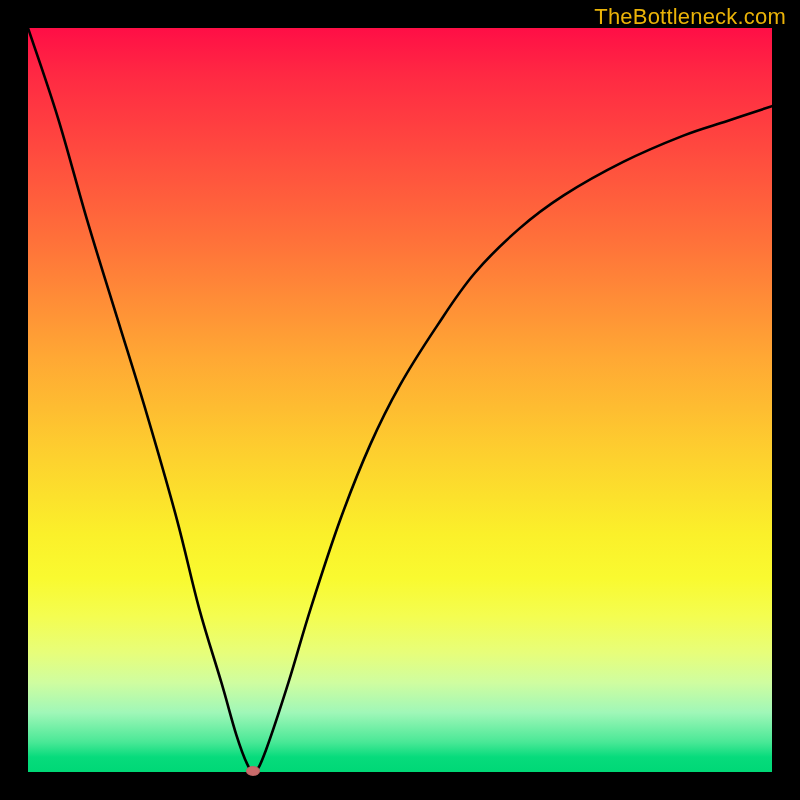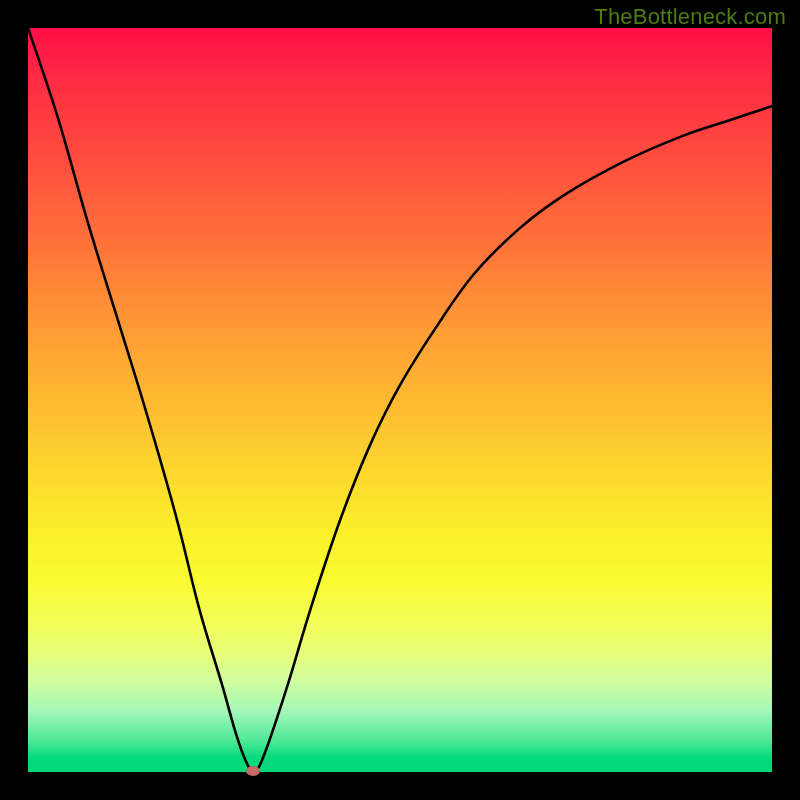--- a/index.html
+++ b/index.html
@@ -40,21 +40,21 @@
       #a0f7b8 92%,
       #49e896 96%,
       #07db7c 98%,
       #00d876 100%
     );
   }
   .watermark {
     position: absolute;
     top: 4px;
     right: 14px;
-    color: #4d7c0f;
+    color: #eab308;
     font-size: 22px;
     letter-spacing: 0.2px;
     font-weight: 400;
     user-select: none;
   }
   svg.curve {
     position: absolute;
     top: 0;
     left: 0;
     width: 744px;

